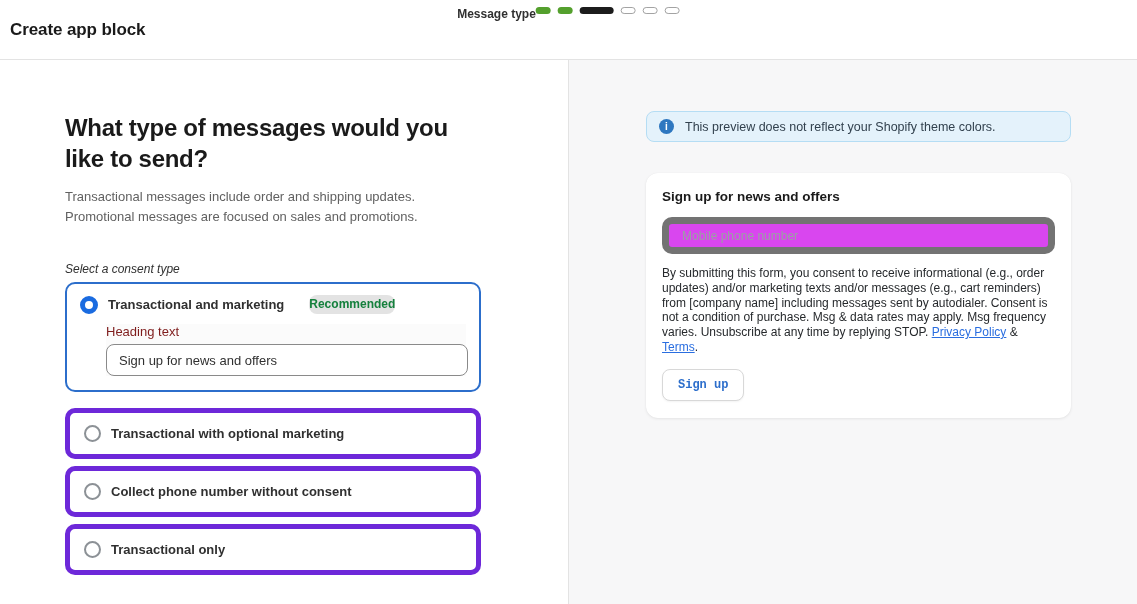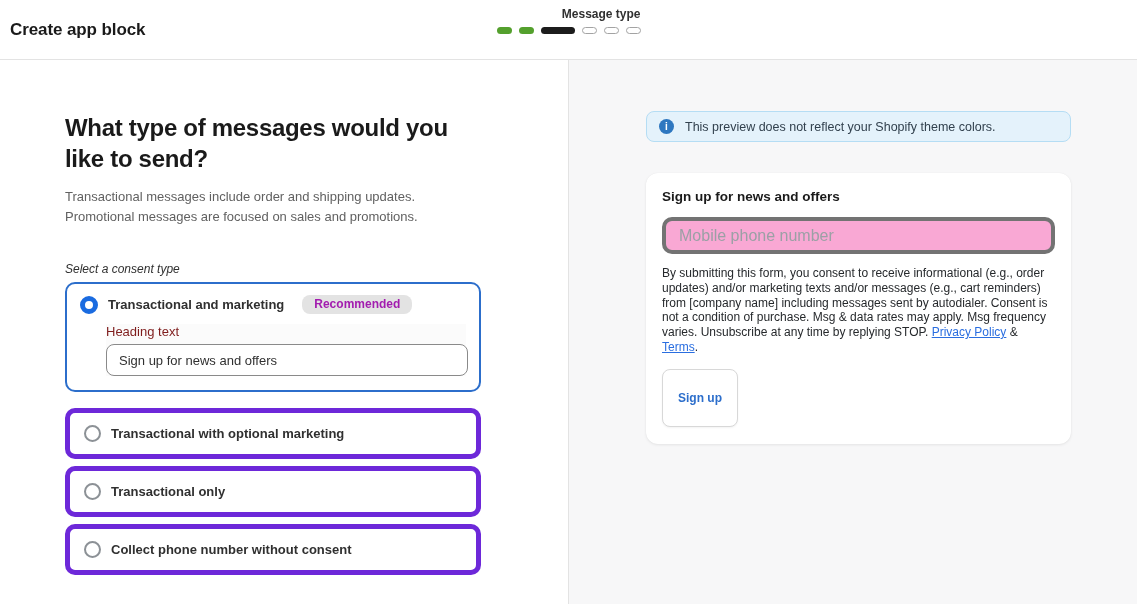--- a/index.html
+++ b/index.html
@@ -11,21 +11,21 @@
 
   
   .topbar {
     position:relative; height:60px; background:#fff;
     border-bottom:1px solid #e3e3e3;
     display:flex; align-items:center; padding:0 8px;
   }
   .app-title { font-size:17px; font-weight:700; color:#1a1a1a; margin-left:2px; letter-spacing:-0.1px; }
   .progress-wrap {
     position:absolute; left:50%; top:7px; transform:translateX(-50%);
-    display:flex; flex-direction:column; align-items:flex-end;
+    display:flex; flex-direction:row; align-items:flex-start;
   }
   .step-label { font-size:12px; font-weight:700; color:#303030; margin-bottom:6px; }
   .pills { display:flex; gap:7px; align-items:center; }
   .pill { width:15px; height:7px; border-radius:4px; display:inline-block; }
   .pill.done { background:#54a02d; }
   .pill.current { width:34px; background:#1c1c1c; }
   .pill.todo { background:#fff; border:1px solid #a3a3a3; }
   .topbar-actions { margin-left:auto; display:flex; gap:8px; }
   .btn { font-family:inherit; font-size:13px; font-weight:600; border-radius:8px; padding:7px 14px; cursor:pointer; }
   .btn-back { background:#fff; color:#303030; border:1px solid #cfcfd3; box-shadow:0 1px 0 rgba(0,0,0,0.04); }
@@ -43,22 +43,22 @@
     width:416px; background:#fff; border:5px solid #6d28d9; border-radius:10px;
     padding:12px 14px; margin-top:7px; cursor:pointer;
   }
   .option-card.selected { border:2px solid #2c6ecb; padding:11px 13px; margin-top:6px; }
   .option-card.gap-top { margin-top:16px; }
   .option-row { display:flex; align-items:center; gap:10px; }
   .radio { width:17px; height:17px; border-radius:50%; border:2px solid #8c9196; background:#fff; flex:none; }
   .radio.checked { width:18px; height:18px; border:5px solid #1a6be0; }
   .option-label { font-size:13px; font-weight:700; color:#303030; }
   .badge {
-    background:#e3e3e3; color:#a21caf; border-radius:8px;
-    padding:2px 12px 3px; font-size:12px; font-weight:600; margin-left:8px;
+    background:#e3e3e3; color:#15803d; border-radius:8px;
+    padding:2px 0 3px; font-size:12px; font-weight:600; margin-left:15px;
   }
   .nested { margin:10px 0 3px 26px; background:#fbfbfb; }
   .nested-label { font-size:13px; color:#7f1d1d; margin-bottom:5px; }
   .text-input {
     width:362px; height:32px; background:#fff; border:1px solid #8a8a8a; border-radius:8px;
     padding:0 12px; font-family:inherit; font-size:13px; color:#303030;
   }
 
   
   .right-pane { flex:1; background:#f7f7f8; border-left:1px solid #e3e3e3; padding:51px 0 0 77px; }
@@ -71,30 +71,30 @@
     font-size:10px; font-weight:700; line-height:15px; text-align:center;
   }
   .banner-text { font-size:12.5px; color:#32414e; }
 
   .preview-card {
     width:425px; background:#fff; border-radius:12px; margin-top:31px;
     padding:16px 16px 17px; box-shadow:0 1px 3px rgba(0,0,0,0.08), 0 0 1px rgba(0,0,0,0.06);
   }
   .form-title { font-size:13.5px; font-weight:700; color:#1a1a1a; }
   .phone-input {
-    margin-top:13px; width:100%; height:37px; background:#f9a8d4;
-    border:4px solid #737373; border-radius:10px; padding:0 13px;
-    font-family:inherit; font-size:16px; color:#303030;
+    margin-top:13px; width:100%; height:37px; background:#d946ef;
+    border:7px solid #737373; border-radius:10px; padding:0 13px;
+    font-family:inherit; font-size:12px; color:#303030;
   }
   .phone-input::placeholder { color:#9ba0a5; }
   .legal { margin-top:12px; font-size:12px; line-height:14.8px; color:#26292c; }
   .legal a { color:#2a6ee0; text-decoration:underline; cursor:pointer; }
   .signup-btn {
     margin-top:14px; background:#fff; border:1px solid #d8d8d8; border-radius:8px;
-    padding:21px 15px; font-family:Liberation Sans, sans-serif; font-size:12px; font-weight:700; color:#2c6ecb;
+    padding:8px 15px; font-family:Liberation Mono, monospace; font-size:12px; font-weight:700; color:#2c6ecb;
     box-shadow:0 1px 2px rgba(0,0,0,0.05); cursor:pointer;
   }
 </style>
 </head>
 <body>
 
 <header class="topbar">
   <div class="app-title">Create app block</div>
 
   <div class="progress-wrap">
@@ -134,28 +134,28 @@
       <div class="option-card gap-top">
         <div class="option-row">
           <span class="radio"></span>
           <span class="option-label">Transactional with optional marketing</span>
         </div>
       </div>
 
       <div class="option-card">
         <div class="option-row">
           <span class="radio"></span>
-          <span class="option-label">Transactional only</span>
+          <span class="option-label">Collect phone number without consent</span>
         </div>
       </div>
 
       <div class="option-card">
         <div class="option-row">
           <span class="radio"></span>
-          <span class="option-label">Collect phone number without consent</span>
+          <span class="option-label">Transactional only</span>
         </div>
       </div>
     </div>
   </section>
 
   <section class="right-pane">
     <div class="banner">
       <span class="info-icon">i</span>
       <span class="banner-text">This preview does not reflect your Shopify theme colors.</span>
     </div>

